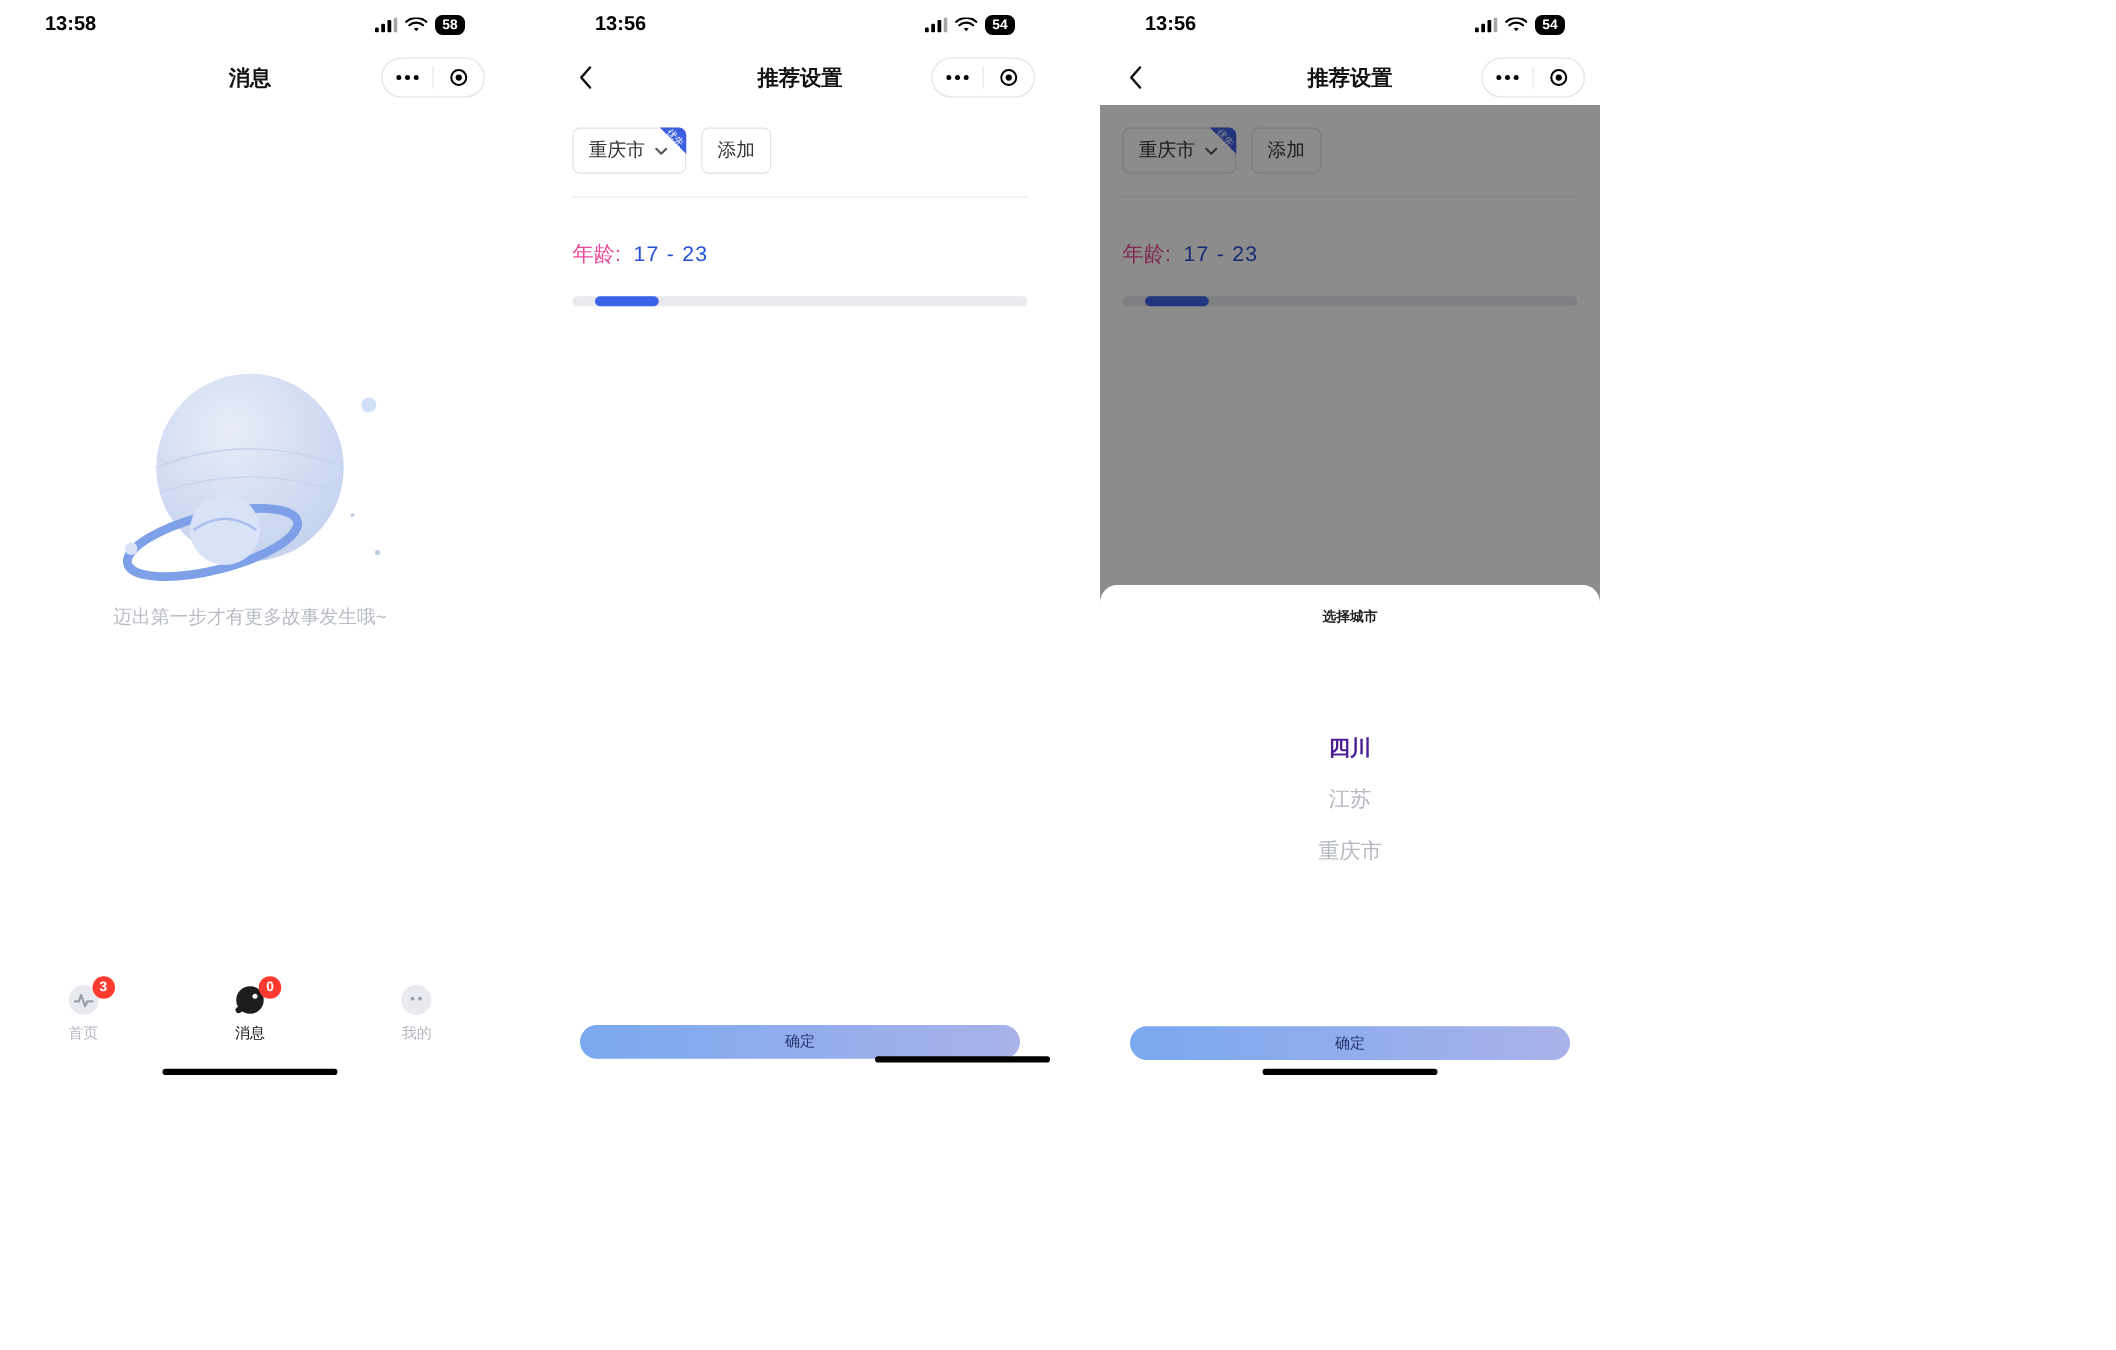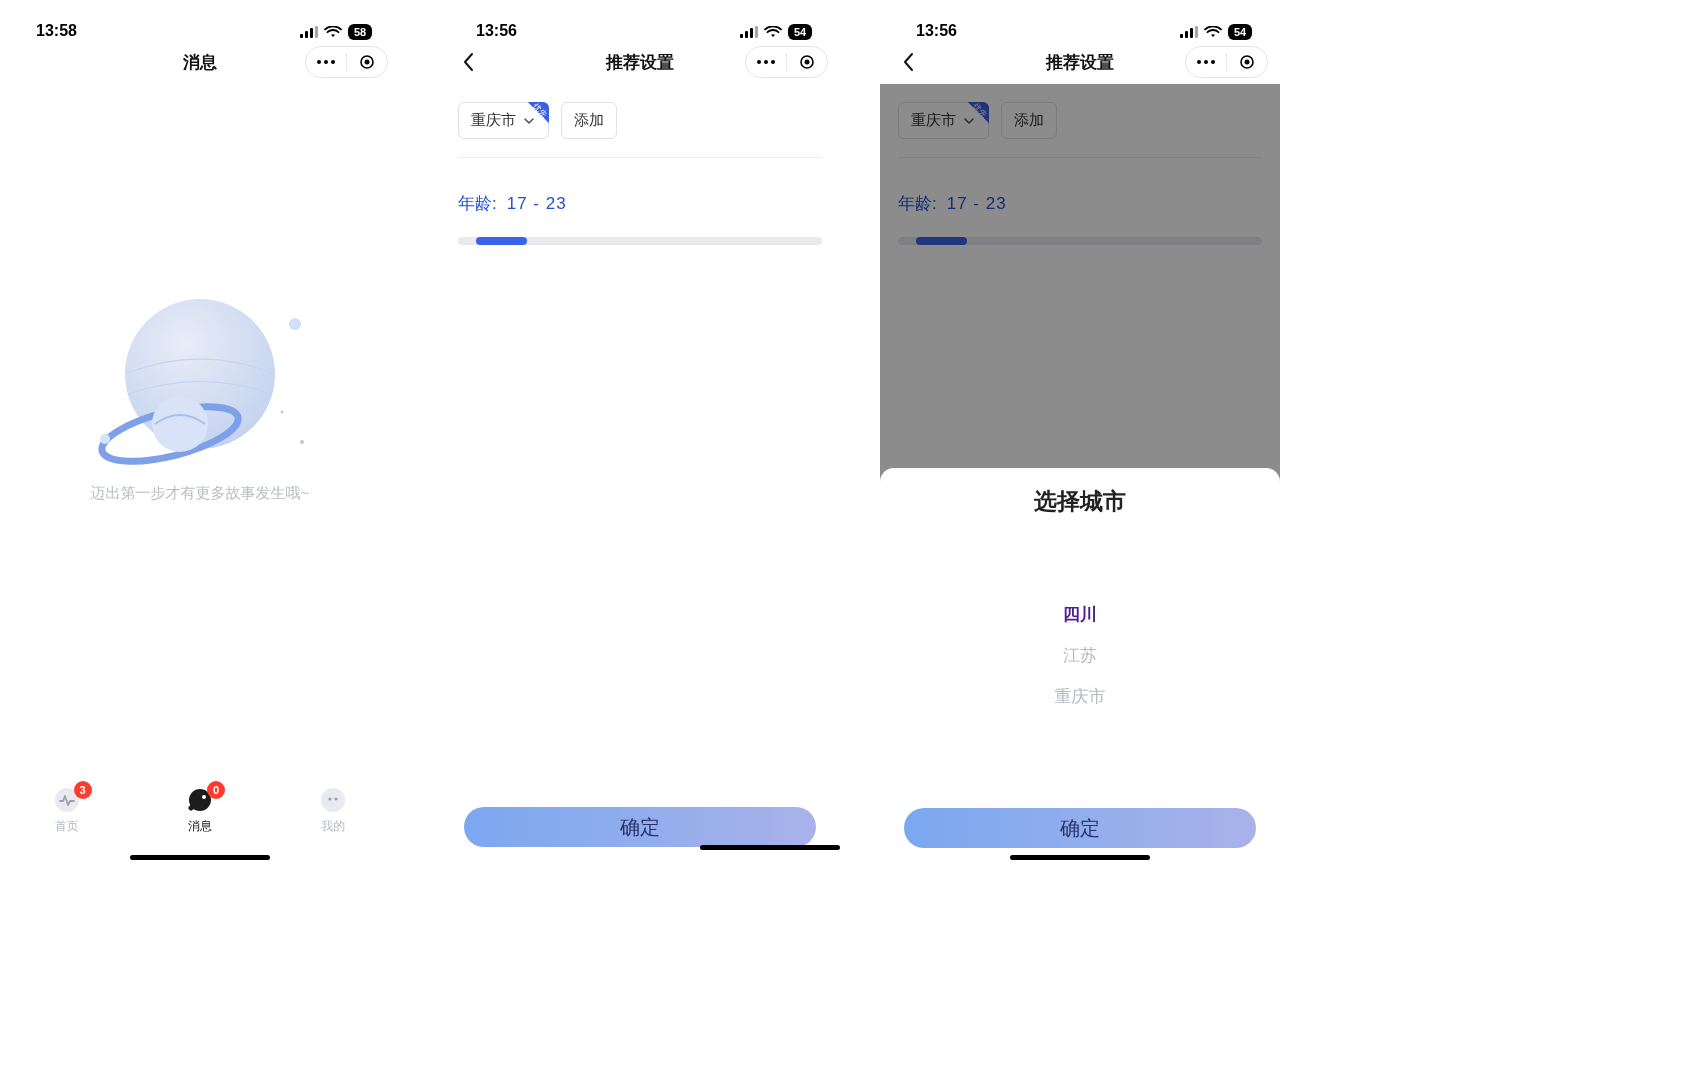--- a/index.html
+++ b/index.html
@@ -17,21 +17,21 @@
     display: flex;
     flex-direction: column;
     position: relative;
     overflow: hidden;
   }
 
   
   .statusbar {
     height: 40px;
     display: flex;
-    align-items: flex-end;
+    align-items: center;
     justify-content: space-between;
     padding: 0 28px 0 36px;
     font-weight: 600;
     font-size: 16px;
   }
   .status-icons { display: flex; align-items: center; gap: 6px; }
   .signal-icon svg, .wifi-icon svg { display:block; }
   .battery-badge {
     background: #000; color:#fff; border-radius: 6px;
     font-size: 11px; font-weight:700; padding: 2px 0; min-width:24px; text-align:center;
@@ -96,51 +96,51 @@
   }
   .priority-corner::before{
     content:''; position:absolute; top:-15px; right:-15px; width:30px; height:30px;
     background:#3b5fe0; transform:rotate(45deg);
   }
   .priority-label{
     position:absolute; top:3px; right:1px; font-size:8px; color:#fff; transform:rotate(45deg); letter-spacing:0;
   }
 
   .age-row { display:flex; align-items:center; gap:10px; margin-top: 34px; font-size:17px;}
-  .age-label { color:#1d4ed8; }
+  .age-label { color:#ec4899; }
   .age-value { color:#2451d6; font-weight:400; letter-spacing:1px;}
 
   .slider {
     margin-top: 22px; position:relative; height:8px; background:#e8eaee; border-radius:4px;
   }
   .slider-fill {
     position:absolute; left:5%; width:14%; top:0; bottom:0; background:#3b63e8; border-radius:4px;
   }
 
   .confirm-btn {
     margin: 0 24px 28px 24px;
-    height: 40px; border-radius: 22px;
+    height: 27px; border-radius: 22px;
     background: linear-gradient(90deg,#7aa8f0 0%, #a9b2e9 100%);
-    color:#27356e; font-size:20px; display:flex; align-items:center; justify-content:center;text-align:right;
+    color:#27356e; font-size:12px; display:flex; align-items:center; justify-content:center;text-align:right;
   }
 
   
   .dim {
     position:absolute; inset:0; background:rgba(0,0,0,.45);
   }
   .sheet {
     position:absolute; left:0; right:0; bottom:0; height: 400px;
     background:#fff; border-top-left-radius: 14px; border-top-right-radius:14px;
     display:flex; flex-direction:column; overflow:hidden;
   }
   .sheet::before{
     content:''; position:absolute; top:-4px; left:-20px; right:-20px; height:36px;
     background:#fff; border-top-left-radius: 50% 36px; border-top-right-radius: 50% 36px;
   }
-  .sheet-title { position:relative; text-align:center; font-size:23px; font-weight:600; color:#222; padding:18px 0 10px; z-index:1;}
+  .sheet-title { position:relative; text-align:center; font-size:11px; font-weight:600; color:#222; padding:18px 0 10px; z-index:1;}
   .picker-area { flex:1; display:flex; position:relative; margin-top:40px;}
   .picker-col { flex:1; display:flex; flex-direction:column; align-items:center; gap:18px; padding-top: 36px; font-size:17px;}
   .picker-col .opt { color:#b5b9c0;}
   .picker-col .opt.selected { color:#4c1d95; font-weight:600;}
   .picker-highlight{
     position:absolute; left:0; right:0; top:28px; height:44px; background:#eef2fb; z-index:-1;
   }
   .sheet .confirm-btn { margin: 8px 24px 20px 24px; }
 
   .sheet-wrapper .statusbar, .sheet-wrapper .navbar { position:relative; z-index: 5; }

